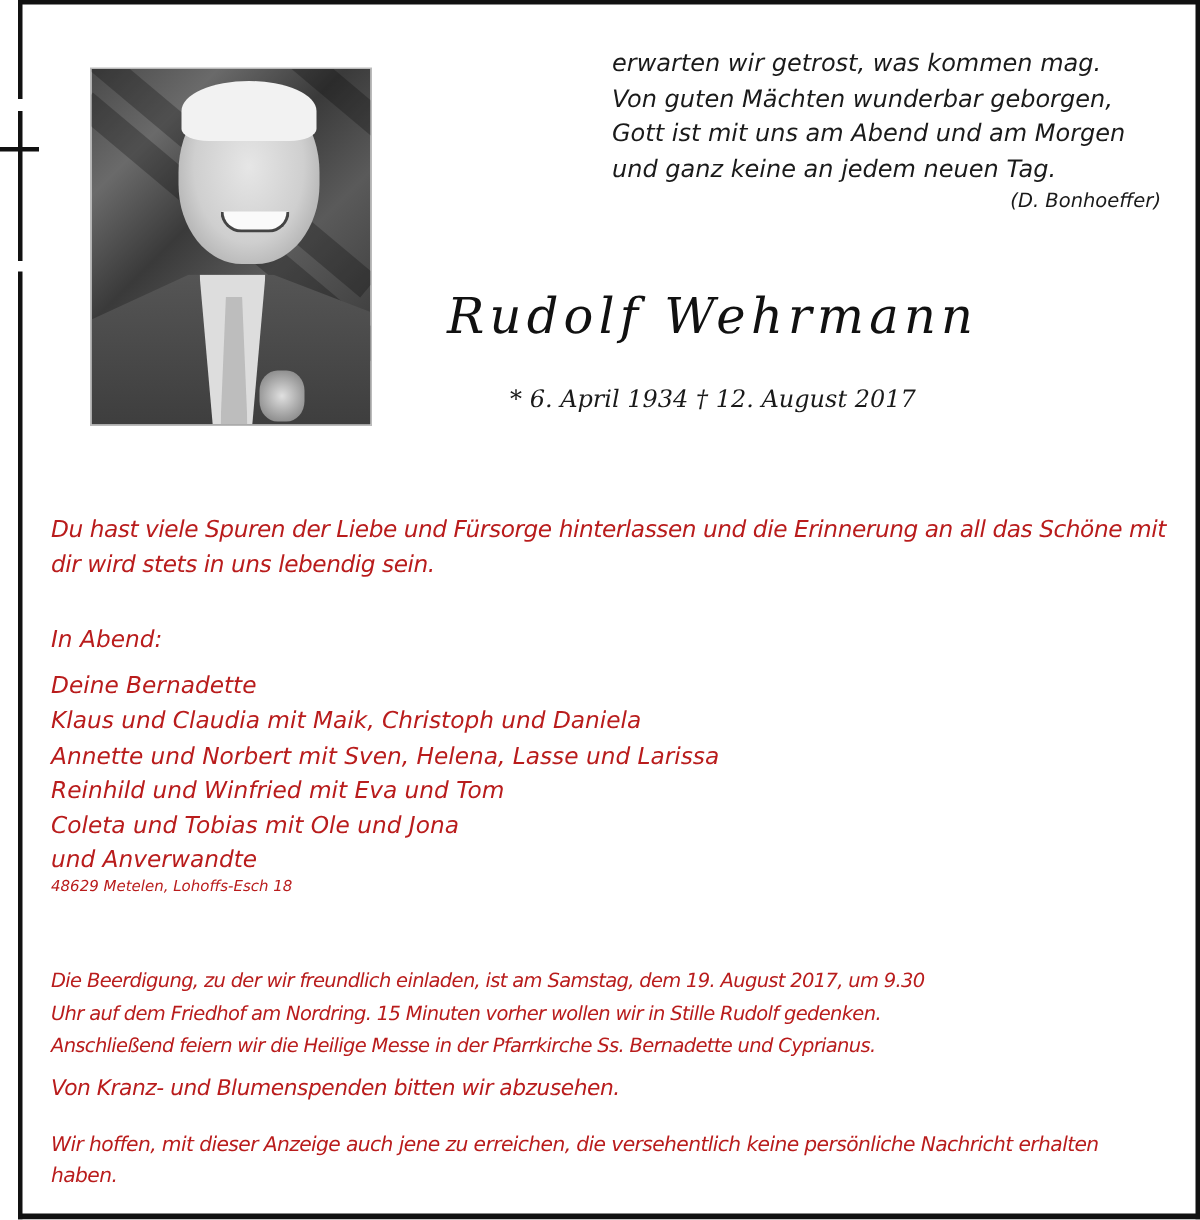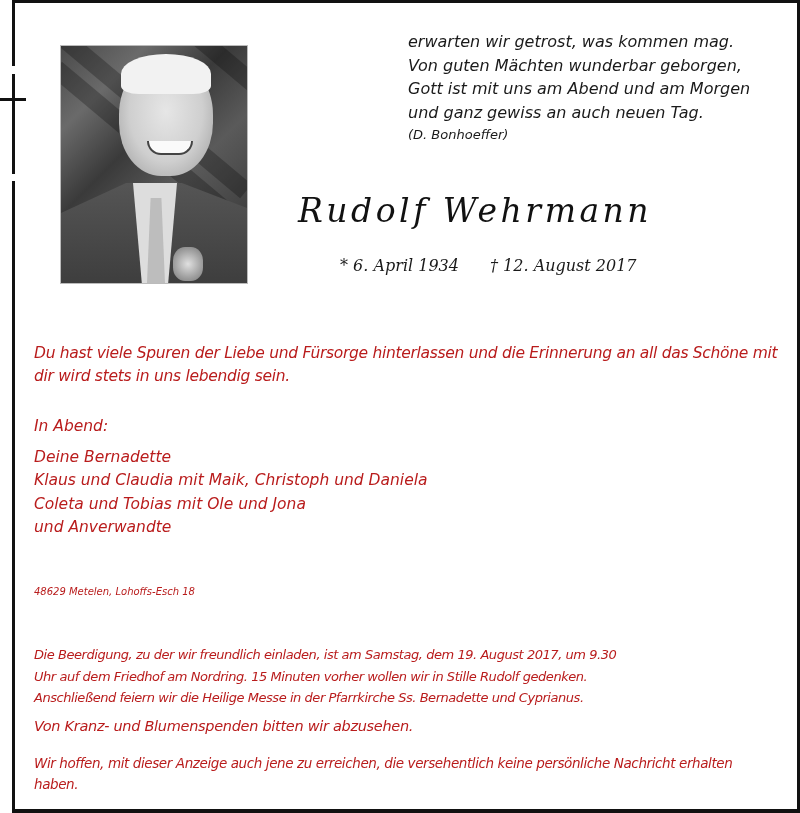--- a/index.html
+++ b/index.html
@@ -28,27 +28,27 @@
     .photo .hair { position: absolute; left: 60px; top: 8px; width: 90px; height: 40px; border-radius: 50% 50% 20% 20%;
       background: #f2f2f2; }
     .photo .smile { position: absolute; left: 86px; top: 95px; width: 42px; height: 12px; border-radius: 0 0 20px 20px;
       background: #fafafa; border: 2px solid #444; border-top: none; }
     .photo .flower { position: absolute; left: 112px; bottom: 2px; width: 30px; height: 34px; border-radius: 40%;
       background: radial-gradient(circle, #e0e0e0 0%, #a0a0a0 60%, #777 100%); }
 
     .poem { position: absolute; left: 408px; top: 30px; width: 370px;
       font-family: "DejaVu Sans", sans-serif; font-style: italic; font-size: 16px; line-height: 23.5px; color: #1a1a1a; }
     .poem .line { display: block; white-space: nowrap; }
-    .poem .author { display: block; text-align: left; font-size: 13px; line-height: 20px; margin-top: 1px; padding-right: 4px; }
+    .poem .author { display: block; text-align: right; font-size: 13px; line-height: 20px; margin-top: 1px; padding-right: 4px; }
 
     .name { position: absolute; left: 298px; top: 191px; font-family: "DejaVu Serif", serif; font-style: italic;
       font-size: 33px; letter-spacing: 3.5px; color: #111; white-space: nowrap; }
     .dates { position: absolute; left: 340px; top: 256px; font-family: "DejaVu Serif", serif; font-style: italic;
       font-size: 16px; color: #1a1a1a; white-space: nowrap; }
-    .dates .death { margin-left: 26px; }
+    .dates .death { }
 
     .body-text { position: absolute; left: 34px; width: 745px; font-family: "DejaVu Sans", sans-serif; font-style: italic;
       color: #b91c1c; }
     .tribute { top: 342px; font-size: 15.5px; line-height: 23px; letter-spacing: -0.3px; }
     .inliebe { top: 415px; font-size: 15.5px; line-height: 22px; }
     .mourners { top: 446px; font-size: 15.5px; line-height: 23.3px; }
     .mourners .line { display: block; white-space: nowrap; }
     .address { top: 581px; font-size: 10px; line-height: 22px; }
     .funeral { top: 644px; font-size: 13px; line-height: 21.5px; letter-spacing: -0.45px; }
     .funeral .line { display: block; white-space: nowrap; }
@@ -78,38 +78,40 @@
   <div class="head"></div>
   <div class="hair"></div>
   <div class="smile"></div>
   <div class="flower"></div>
 </div>
 
 <div class="poem">
   <span class="line">erwarten wir getrost, was kommen mag.</span>
   <span class="line">Von guten Mächten wunderbar geborgen,</span>
   <span class="line">Gott ist mit uns am Abend und am Morgen</span>
-  <span class="line">und ganz gewiss an auch neuen Tag.</span>
+  <span class="line">und ganz keine an jedem neuen Tag.</span>
   <span class="author">(D. Bonhoeffer)</span>
 </div>
 
 <div class="name">Rudolf Wehrmann</div>
 
 <div class="dates">
   <span>* 6. April 1934</span>
   <span class="death">† 12. August 2017</span>
 </div>
 
 <div class="body-text tribute">Du hast viele Spuren der Liebe und Fürsorge hinterlassen und die Erinnerung an all das Schöne mit dir wird stets in uns lebendig sein.</div>
 
 <div class="body-text inliebe">In Abend:</div>
 
 <div class="body-text mourners">
   <span class="line">Deine Bernadette</span>
   <span class="line">Klaus und Claudia mit Maik, Christoph und Daniela</span>
+  <span class="line">Annette und Norbert mit Sven, Helena, Lasse und Larissa</span>
+  <span class="line">Reinhild und Winfried mit Eva und Tom</span>
   <span class="line">Coleta und Tobias mit Ole und Jona</span>
   <span class="line">und Anverwandte</span>
 </div>
 
 <div class="body-text address">48629 Metelen, Lohoffs-Esch 18</div>
 
 <div class="body-text funeral">
   <span class="line">Die Beerdigung, zu der wir freundlich einladen, ist am Samstag, dem 19. August 2017, um 9.30</span>
   <span class="line">Uhr auf dem Friedhof am Nordring. 15 Minuten vorher wollen wir in Stille Rudolf gedenken.</span>
   <span class="line">Anschließend feiern wir die Heilige Messe in der Pfarrkirche Ss. Bernadette und Cyprianus.</span>

